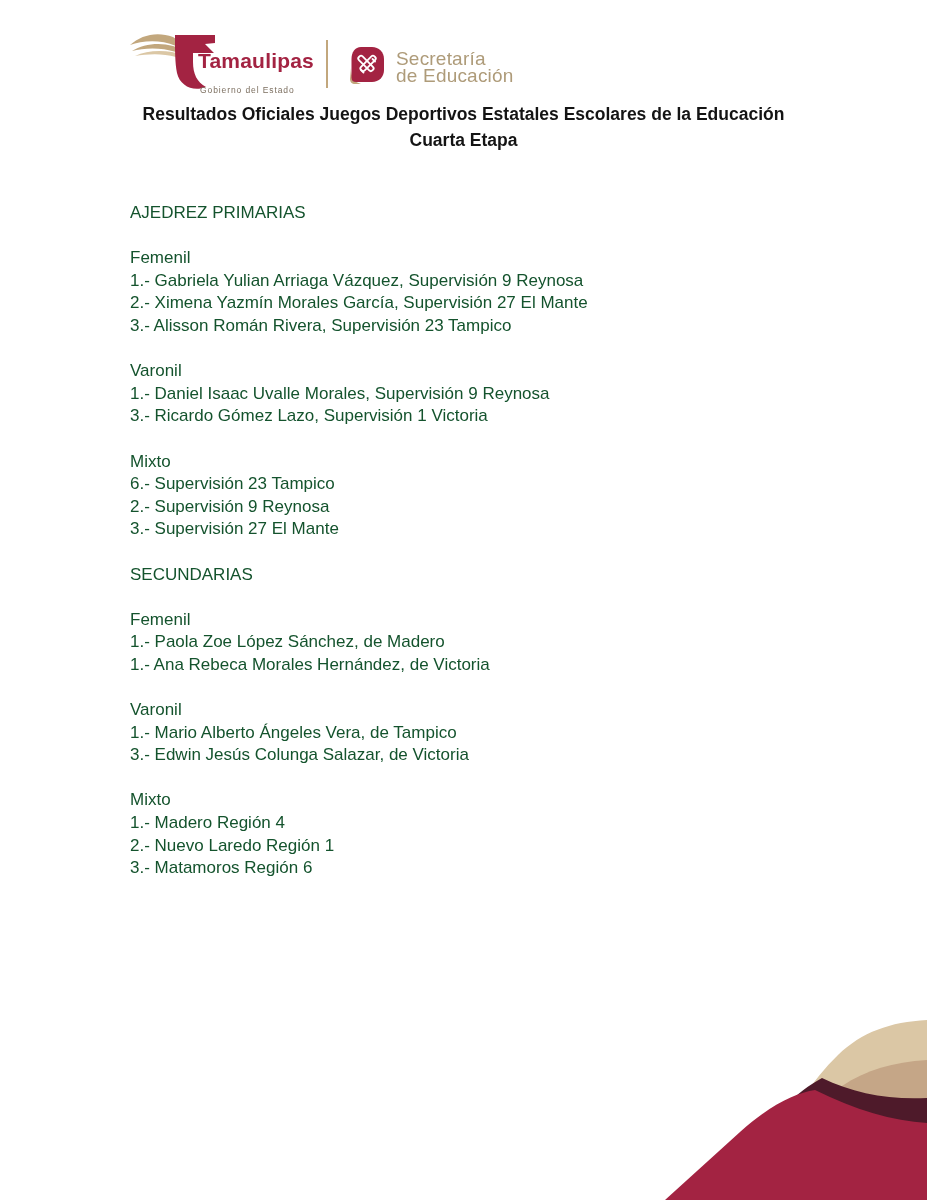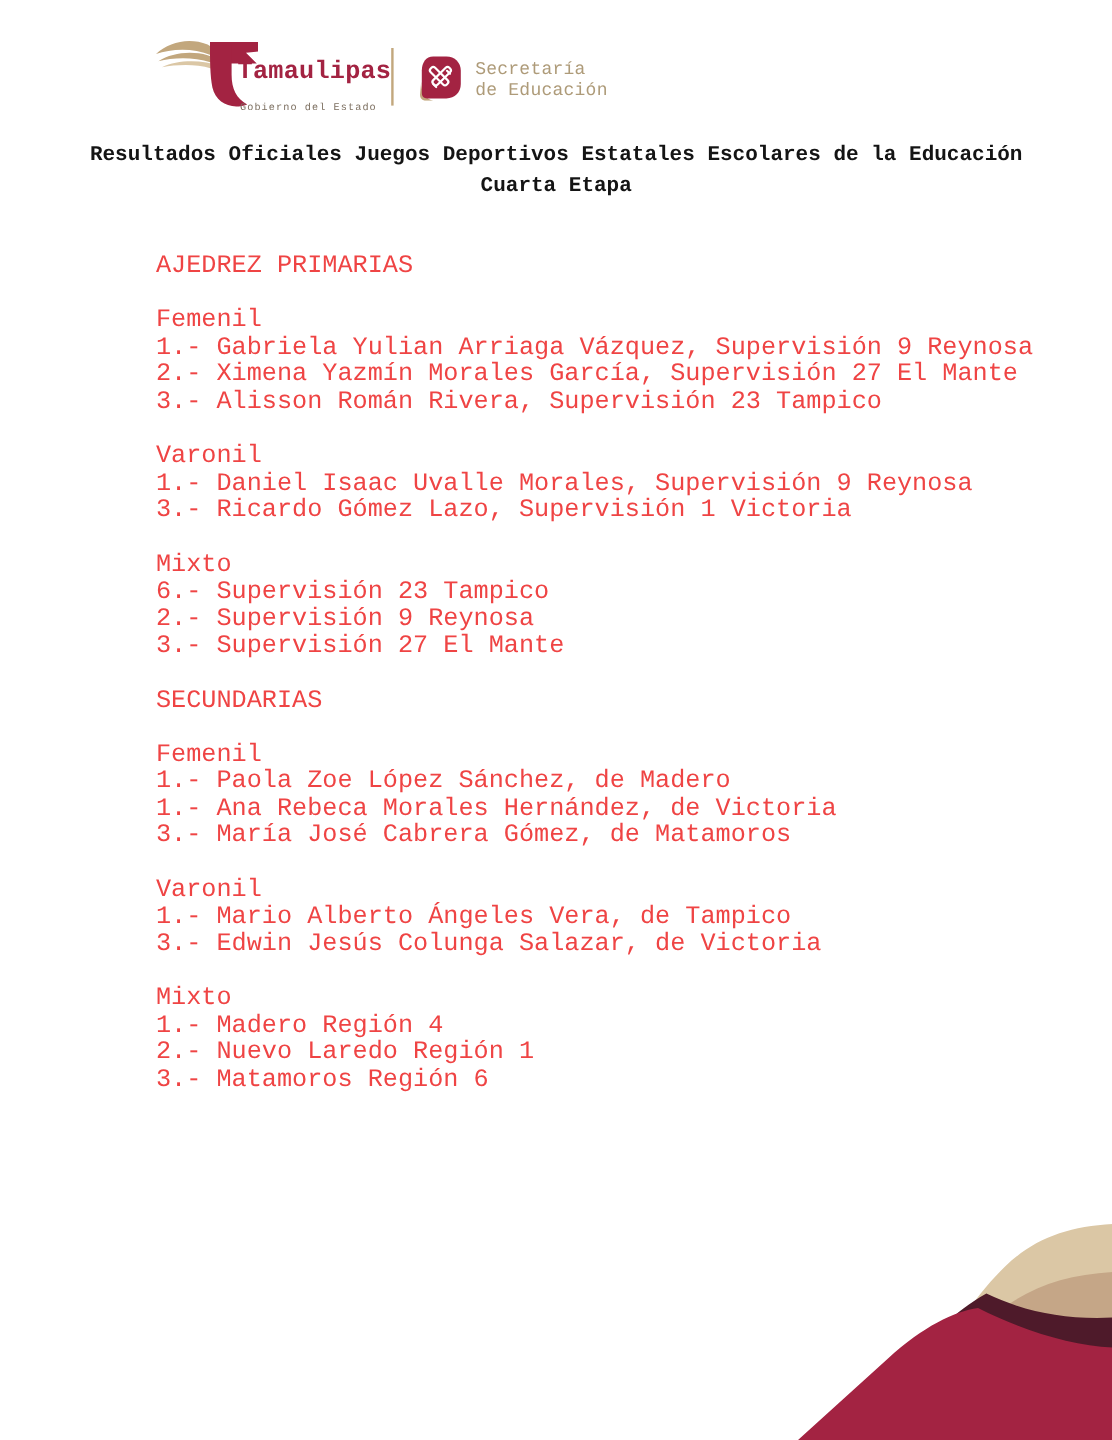--- a/index.html
+++ b/index.html
@@ -2,21 +2,21 @@
 <html style="--crimson: #a32342; --gold: #c2a77d; --tan-text: #ae9b79; --gray-brown: #7c6f60; --ink: #1c1c1c; --tan-light: #dbc7a5; --tan-mid: #c5a687; --maroon-dark: #4e1a2a;"><head>
 <meta charset="utf-8">
 <style>
   html,body { margin:0; padding:0; background:#e8e8e8; }
   .page {
     position:relative;
     width:927px; height:1200px;
     margin:0 auto;
     background:#ffffff;
     overflow:hidden;
-    font-family:Liberation Mono, monospace;
+    font-family:Liberation Sans, sans-serif;
     color:var(--ink, #1c1c1c);
   }
 
   
   .hdr { position:absolute; left:0; top:0; width:100%; height:100px; }
   .tam-mark { position:absolute; left:129px; top:32px; width:86px; height:60px; }
   .tam-text { position:absolute; left:198px; top:50px; }
   .tam-name {
     font-size:21px; font-weight:bold; color:var(--crimson);
     letter-spacing:0.2px; line-height:22px;
@@ -25,35 +25,35 @@
     font-size:8.5px; color:var(--gray-brown);
     letter-spacing:0.9px; margin-top:13px; padding-left:2px;
   }
   .hdr-divider {
     position:absolute; left:326px; top:40px;
     width:1.5px; height:48px; background:var(--gold);
   }
   .sep-icon { position:absolute; left:348px; top:46px; width:37px; height:38px; }
   .sep-text {
     position:absolute; left:396px; top:51px;
-    font-size:15px; line-height:16.5px; color:var(--tan-text);
+    font-size:19px; line-height:16.5px; color:var(--tan-text);
     letter-spacing:0.2px;
   }
 
   
   .doc-title {
-    position:absolute; left:0; top:116px; width:100%;
+    position:absolute; left:0; top:101px; width:100%;
     text-align:center; font-weight:bold; font-size:17.5px;
     line-height:26px; color:#141414;
   }
 
   
   .content {
-    position:absolute; left:130px; top:212px; width:640px;
-    font-size:21px; line-height:22.6px; color:#ef4444;
+    position:absolute; left:130px; top:202px; width:640px;
+    font-size:17px; line-height:22.6px; color:#14532d;
   }
   .block { margin-bottom:22.6px; }
   .doc-line { white-space:nowrap; }
 
   
   .corner { position:absolute; right:0; bottom:0; width:280px; height:195px; }
 </style>
 </head>
 <body>
 
@@ -127,21 +127,20 @@
       <div class="doc-line">2.- Supervisión 9 Reynosa</div>
       <div class="doc-line">3.- Supervisión 27 El Mante</div>
     </div>
 
     <div class="block doc-line">SECUNDARIAS</div>
 
     <div class="block">
       <div class="doc-line">Femenil</div>
       <div class="doc-line">1.- Paola Zoe López Sánchez, de Madero</div>
       <div class="doc-line">1.- Ana Rebeca Morales Hernández, de Victoria</div>
-      <div class="doc-line">3.- María José Cabrera Gómez, de Matamoros</div>
     </div>
 
     <div class="block">
       <div class="doc-line">Varonil</div>
       <div class="doc-line">1.- Mario Alberto Ángeles Vera, de Tampico</div>
       <div class="doc-line">3.- Edwin Jesús Colunga Salazar, de Victoria</div>
     </div>
 
     <div class="block">
       <div class="doc-line">Mixto</div>

